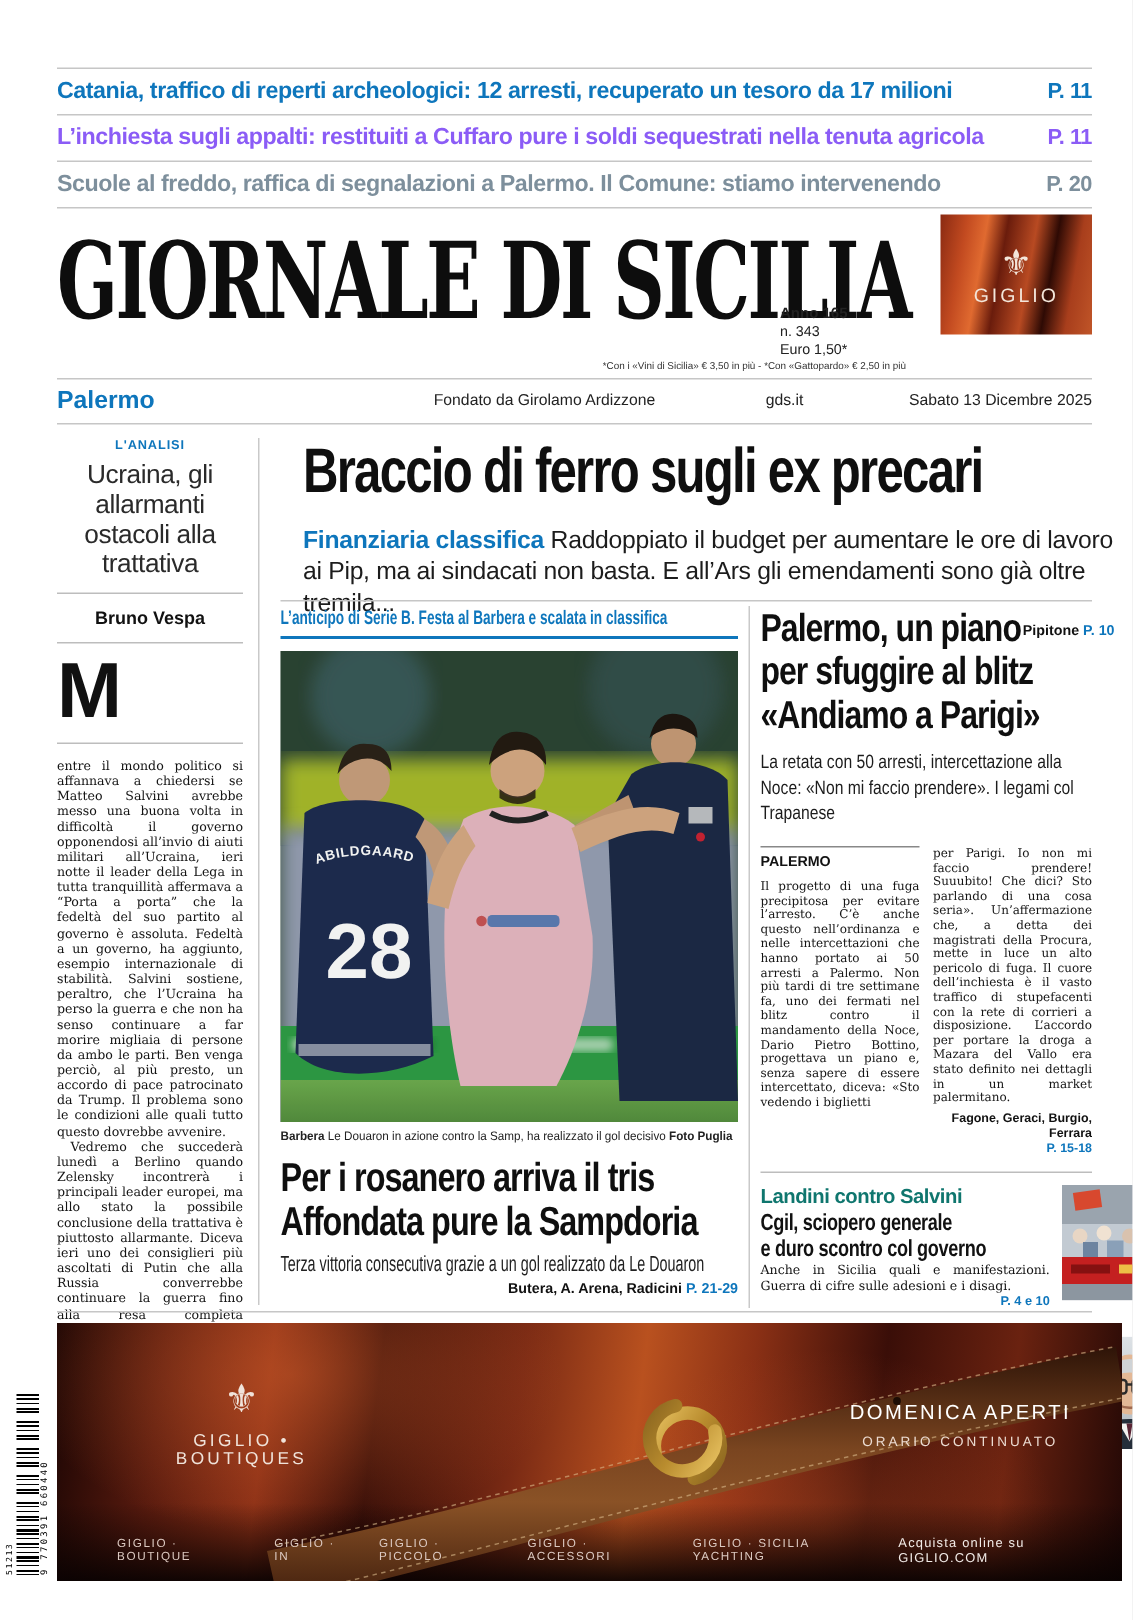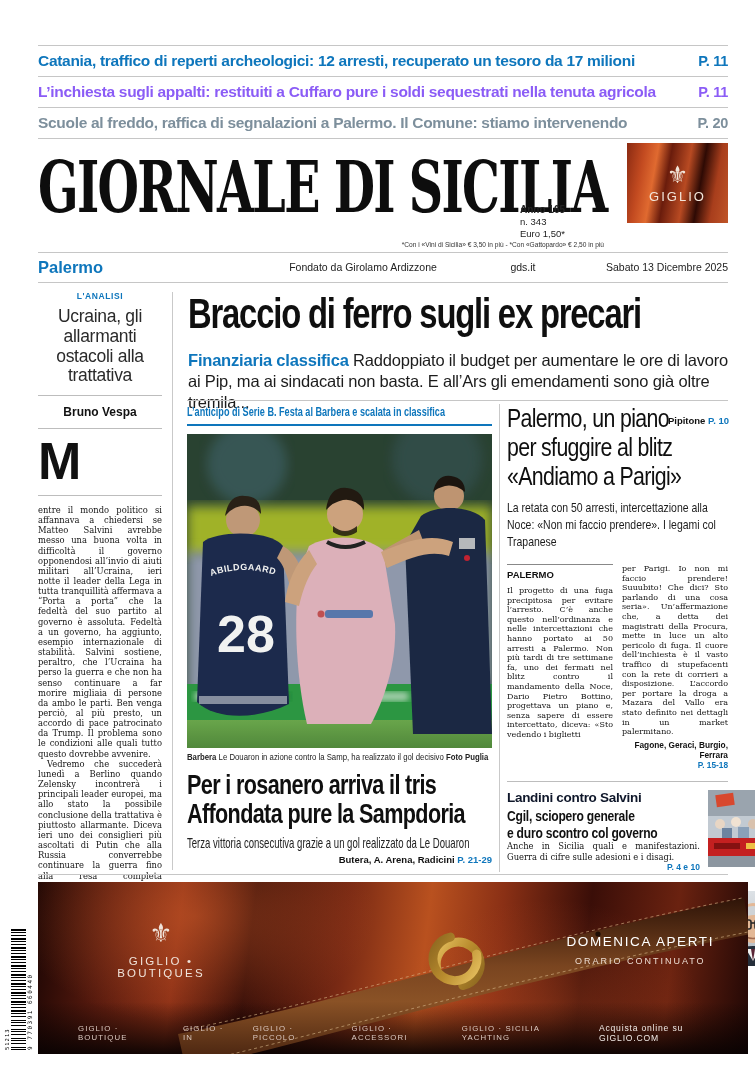--- a/index.html
+++ b/index.html
@@ -37,54 +37,54 @@
   .kick-s{color:#0e76bc;font-size:8.5px;font-weight:bold;letter-spacing:.6px;text-align:center;}
   .an-title{margin-top:6px;font-size:17.5px;line-height:1.13;text-align:center;color:#2a2a2a;letter-spacing:-0.3px;}
   .mini-rule{height:1px;background:#bdbdbd;margin:9px 0;}
   .an-author{text-align:center;font-weight:bold;font-size:12px;}
   .dropcap{font-size:52px;font-weight:bold;line-height:.92;letter-spacing:-1px;}
   .serif{font-family:"DejaVu Serif",serif;font-size:8.4px;line-height:1.21;text-align:justify;color:#141414;}
   .indent{text-indent:9px;margin-top:1px;}
   .segue{text-align:right;font-weight:bold;font-size:9.5px;margin-top:4px;}
   .copyr{text-align:right;font-size:5.4px;color:#444;letter-spacing:.3px;margin-top:3px;}
   
-  .lead{left:188px;top:290px;width:541px;}
+  .lead{left:202px;top:290px;width:541px;}
   .lead-h{font-size:42px;font-weight:bold;letter-spacing:-1.5px;white-space:nowrap;
           transform:scaleX(.78);transform-origin:0 0;color:#0f0f0f;}
   .lead-deck{margin-top:12px;font-size:16.5px;line-height:1.26;color:#1c1c1c;letter-spacing:-0.2px;}
   .lead-deck .k{color:#0e76bc;font-weight:bold;}
   .byline{text-align:right;font-size:9.5px;font-weight:bold;margin-top:3px;}
   .pg{color:#0e76bc;font-weight:bold;}
   
   .col-center{left:187px;top:404px;width:305px;}
   .cc-kick{border-bottom:2px solid #0e76bc;padding-bottom:5px;}
   .cc-kick .cond{font-size:13px;font-weight:bold;color:#0e76bc;}
   .cond{display:block;white-space:nowrap;transform-origin:0 0;}
   .photo{margin-top:8px;width:305px;height:314px;overflow:hidden;position:relative;background:#39503e;}
   .caption{margin-top:5px;font-size:8.2px;color:#222;white-space:nowrap;transform:scaleX(.95);transform-origin:0 0;}
   .cc-h{margin-top:9px;font-size:27px;font-weight:bold;letter-spacing:-0.8px;line-height:1.06;color:#0f0f0f;}
   .cc-h .cond{transform:scaleX(.8);}
   .cc-deck{margin-top:7px;font-size:14.5px;color:#222;}
   .cc-deck .cond{transform:scaleX(.66);}
   
   .col-right{left:507px;top:404px;width:221px;}
-  .rc-h{font-size:26px;font-weight:normal;letter-spacing:-0.8px;line-height:1.12;color:#0f0f0f;}
+  .rc-h{font-size:26px;font-weight:bold;letter-spacing:-0.8px;line-height:1.12;color:#0f0f0f;}
   .rc-h .cond{transform:scaleX(.82);}
   .rc-deck{margin-top:9px;width:270px;font-size:12.8px;line-height:1.32;color:#1c1c1c;
            transform:scaleX(.818);transform-origin:0 0;}
   .minicols{display:flex;gap:9px;margin-top:13px;}
   .mc{width:106px;}
   .mc1{border-top:1px solid #888;}
   .mc-city{font-weight:bold;font-size:9.5px;margin:4px 0 6px;}
   .mc .serif{font-size:8px;line-height:1.2;}
   .mc-by{margin-top:3px;text-align:right;font-weight:bold;font-size:8.3px;line-height:1.25;}
   .rc-rule{height:1px;background:#bdbdbd;margin:10px 0 8px;}
   .teaser{display:flex;gap:8px;}
   .tz-txt{flex:1;}
-  .tz-kick{color:#0f172a;font-weight:bold;font-size:13.5px;letter-spacing:-0.3px;}
+  .tz-kick{color:#0f766e;font-weight:bold;font-size:13.5px;letter-spacing:-0.3px;}
   .tz-h{margin-top:2px;font-size:15.5px;font-weight:bold;line-height:1.12;letter-spacing:-0.3px;}
   .tz-h .cond{transform:scaleX(.78);}
   .tz-body{margin-top:5px;}
   .tz-pg{text-align:right;font-size:8.5px;font-weight:bold;}
   .tz-img{flex:none;position:relative;overflow:hidden;}
   
   .ad{left:38px;top:882px;width:710px;height:172px;overflow:hidden;
       background:
         radial-gradient(ellipse 300px 180px at 22% 20%,rgba(214,98,44,.5),transparent 60%),
         radial-gradient(ellipse 260px 200px at 72% 80%,rgba(190,80,36,.4),transparent 60%),

